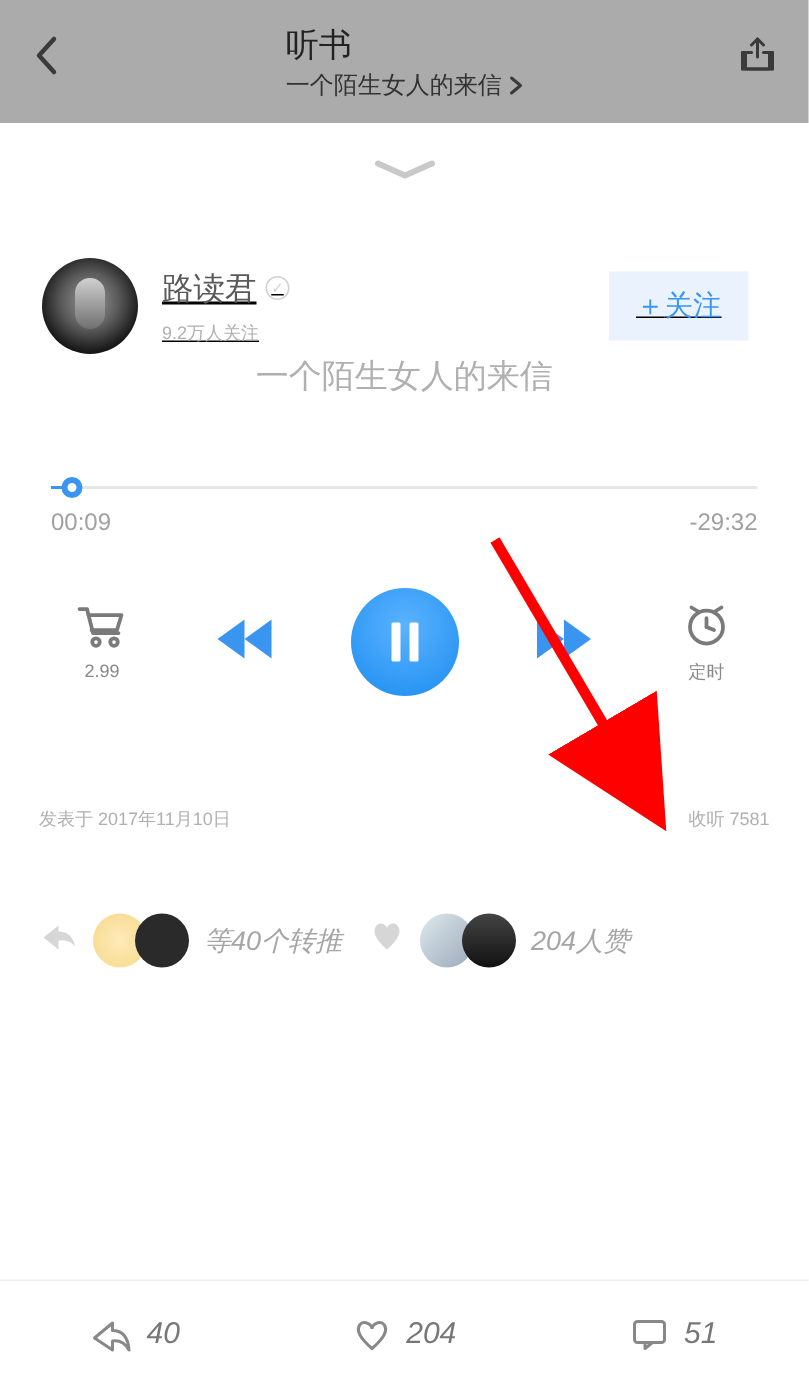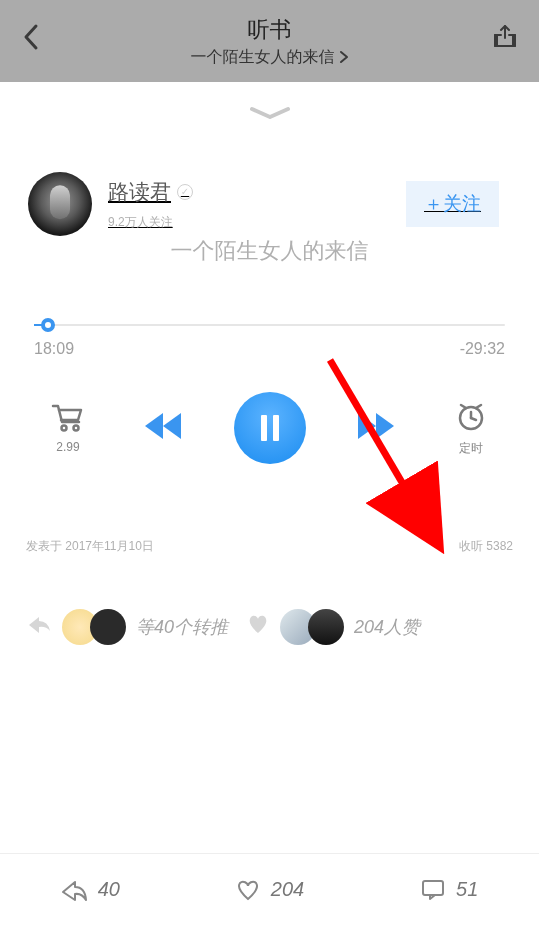--- a/index.html
+++ b/index.html
@@ -16,21 +16,21 @@
     .top-nav {
       height: 82px;
       background: #ababab;
       position: relative;
       display: flex;
       align-items: center;
       justify-content: center;
     }
     .top-nav .back { position: absolute; left: 20px; top: 22px; }
     .top-nav .share { position: absolute; right: 20px; top: 22px; }
-    .top-nav-center { text-align: center; color: #333; }
+    .top-nav-center { color: #333; }
     .top-nav-title { font-size: 22px; font-weight: 500; color: #222; }
     .top-nav-sub { font-size: 16px; color: #333; margin-top: 2px; display: flex; align-items: center; justify-content: center; gap: 4px; }
 
     
     .sheet {
       position: absolute;
       top: 82px;
       left: 0; right: 0; bottom: 0;
       background: #fff;
       border-top-left-radius: 0;
@@ -263,21 +263,21 @@
   </div>
 
   <div class="track-subtitle">一个陌生女人的来信</div>
 
   <div class="progress-wrap">
     <div class="progress-bar">
       <div class="progress-fill"></div>
       <div class="progress-thumb"></div>
     </div>
     <div class="time-row">
-      <span>18:09</span>
+      <span>00:09</span>
       <span>-29:32</span>
     </div>
   </div>
 
   <div class="controls">
     <div class="ctl-side">
       <svg width="34" height="30" viewBox="0 0 34 30">
         <path d="M2 4 H7 L11 20 H28" fill="none" stroke="#7a7a7a" stroke-width="2.5" stroke-linecap="round" stroke-linejoin="round"></path>
         <path d="M8 8 H30 L27 18 H10" fill="none" stroke="#7a7a7a" stroke-width="2.5" stroke-linecap="round" stroke-linejoin="round"></path>
         <circle cx="13" cy="26" r="2.5" fill="none" stroke="#7a7a7a" stroke-width="2.5"></circle>
@@ -314,21 +314,21 @@
         <line x1="17" y1="18" x2="22" y2="20" stroke="#7a7a7a" stroke-width="2.5" stroke-linecap="round"></line>
         <line x1="7" y1="5" x2="12" y2="8" stroke="#7a7a7a" stroke-width="2.5" stroke-linecap="round"></line>
         <line x1="27" y1="5" x2="22" y2="8" stroke="#7a7a7a" stroke-width="2.5" stroke-linecap="round"></line>
       </svg>
       <div class="ctl-side-label">定时</div>
     </div>
   </div>
 
   <div class="meta-row">
     <span>发表于 2017年11月10日</span>
-    <span>收听 5382</span>
+    <span>收听 7581</span>
   </div>
 
   <div class="social-row">
     <span class="share-arrow">
       <svg width="26" height="22" viewBox="0 0 26 22">
           <path d="M3 12 L13 4 L13 8 Q22 8 24 18 Q20 13 13 14 L13 20 Z" fill="#d6d6d6"></path>
         </svg>
     </span>
     <span class="mini-group">
       <span class="mini-avatar a"></span>

